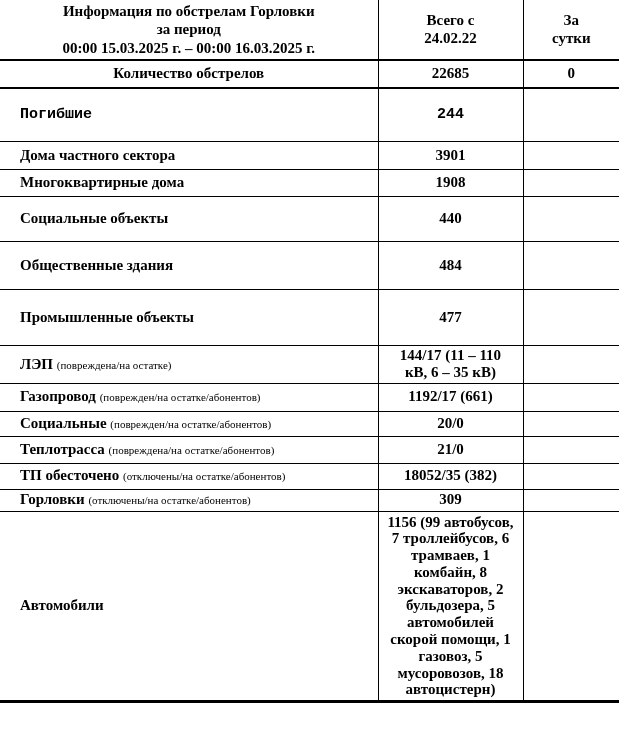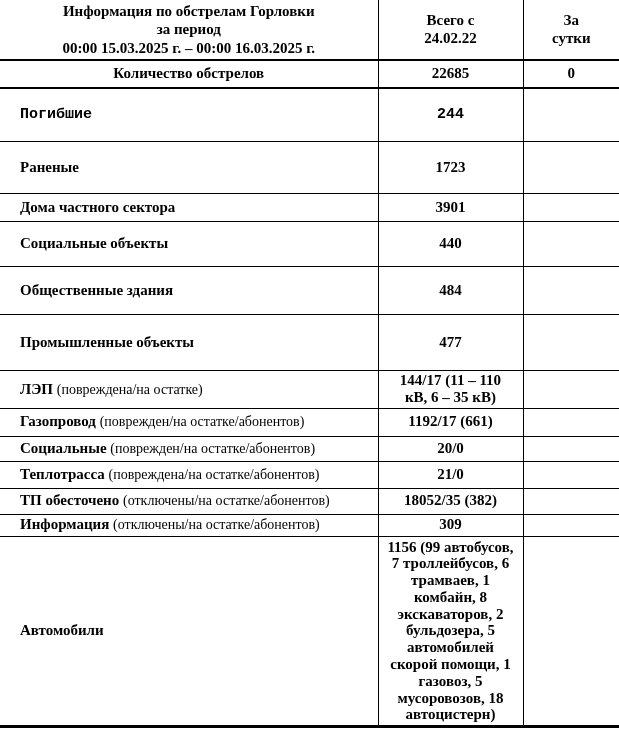--- a/index.html
+++ b/index.html
@@ -46,21 +46,21 @@
     text-align: center;
   }
   tr.hdr th.title-cell {
     white-space: pre-line;
     line-height: 1.22;
     font-size: 15px;
   }
 
   
   td.lbl { text-align: left; font-weight: bold; }
-  td.lbl .note { font-weight: normal; font-size: 14px; text-align: center; }
+  td.lbl .note { font-weight: normal; font-size: 11px; text-align: center; }
   td.val { font-weight: bold; }
   td.daily { font-weight: bold; }
 
   
   tr.r1  td { height: 24px; border-bottom-width: 2px; text-align: center; }
   tr.r2  td { height: 50px; font-family: Liberation Mono, monospace; }
   tr.r3  td { height: 49px; }
   tr.r4  td { height: 25px; margin-left: 44px; }
   tr.r5  td { height: 24px; }
   tr.r6  td { height: 42px; }
@@ -101,32 +101,32 @@
       <td class="val">22685</td>
       <td class="daily">0</td>
     </tr>
 
     <tr class="r2">
       <td class="lbl"><span>Погибшие</span></td>
       <td class="val">244</td>
       <td class="daily"></td>
     </tr>
 
-    <tr class="r3">
-      <td class="lbl"><span>Раненые</span></td>
-      <td class="val">1723</td>
-      <td class="daily"></td>
-    </tr>
 
     <tr class="r4">
       <td class="lbl"><span>Дома частного сектора</span></td>
       <td class="val">3901</td>
       <td class="daily"></td>
     </tr>
 
+    <tr class="r5">
+      <td class="lbl"><span>Многоквартирные дома</span></td>
+      <td class="val">1908</td>
+      <td class="daily"></td>
+    </tr>
 
     <tr class="r6">
       <td class="lbl"><span>Социальные объекты</span></td>
       <td class="val">440</td>
       <td class="daily"></td>
     </tr>
 
     <tr class="r7">
       <td class="lbl"><span>Общественные здания</span></td>
       <td class="val">484</td>
@@ -163,21 +163,21 @@
       <td class="daily"></td>
     </tr>
 
     <tr class="r13">
       <td class="lbl"><span>ТП обесточено</span> <span class="note">(отключены/на остатке/абонентов)</span></td>
       <td class="val">18052/35 (382)</td>
       <td class="daily"></td>
     </tr>
 
     <tr class="r14">
-      <td class="lbl"><span>Информация</span> <span class="note">(отключены/на остатке/абонентов)</span></td>
+      <td class="lbl"><span>Горловки</span> <span class="note">(отключены/на остатке/абонентов)</span></td>
       <td class="val">309</td>
       <td class="daily"></td>
     </tr>
 
     <tr class="r15">
       <td class="lbl"><span>Автомобили</span></td>
       <td class="val">1156 (99 автобусов, 7 троллейбусов, 6 трамваев, 1 комбайн, 8 экскаваторов, 2 бульдозера, 5 автомобилей скорой помощи, 1 газовоз, 5 мусоровозов, 18 автоцистерн)</td>
       <td class="daily"></td>
     </tr>
   </tbody>

